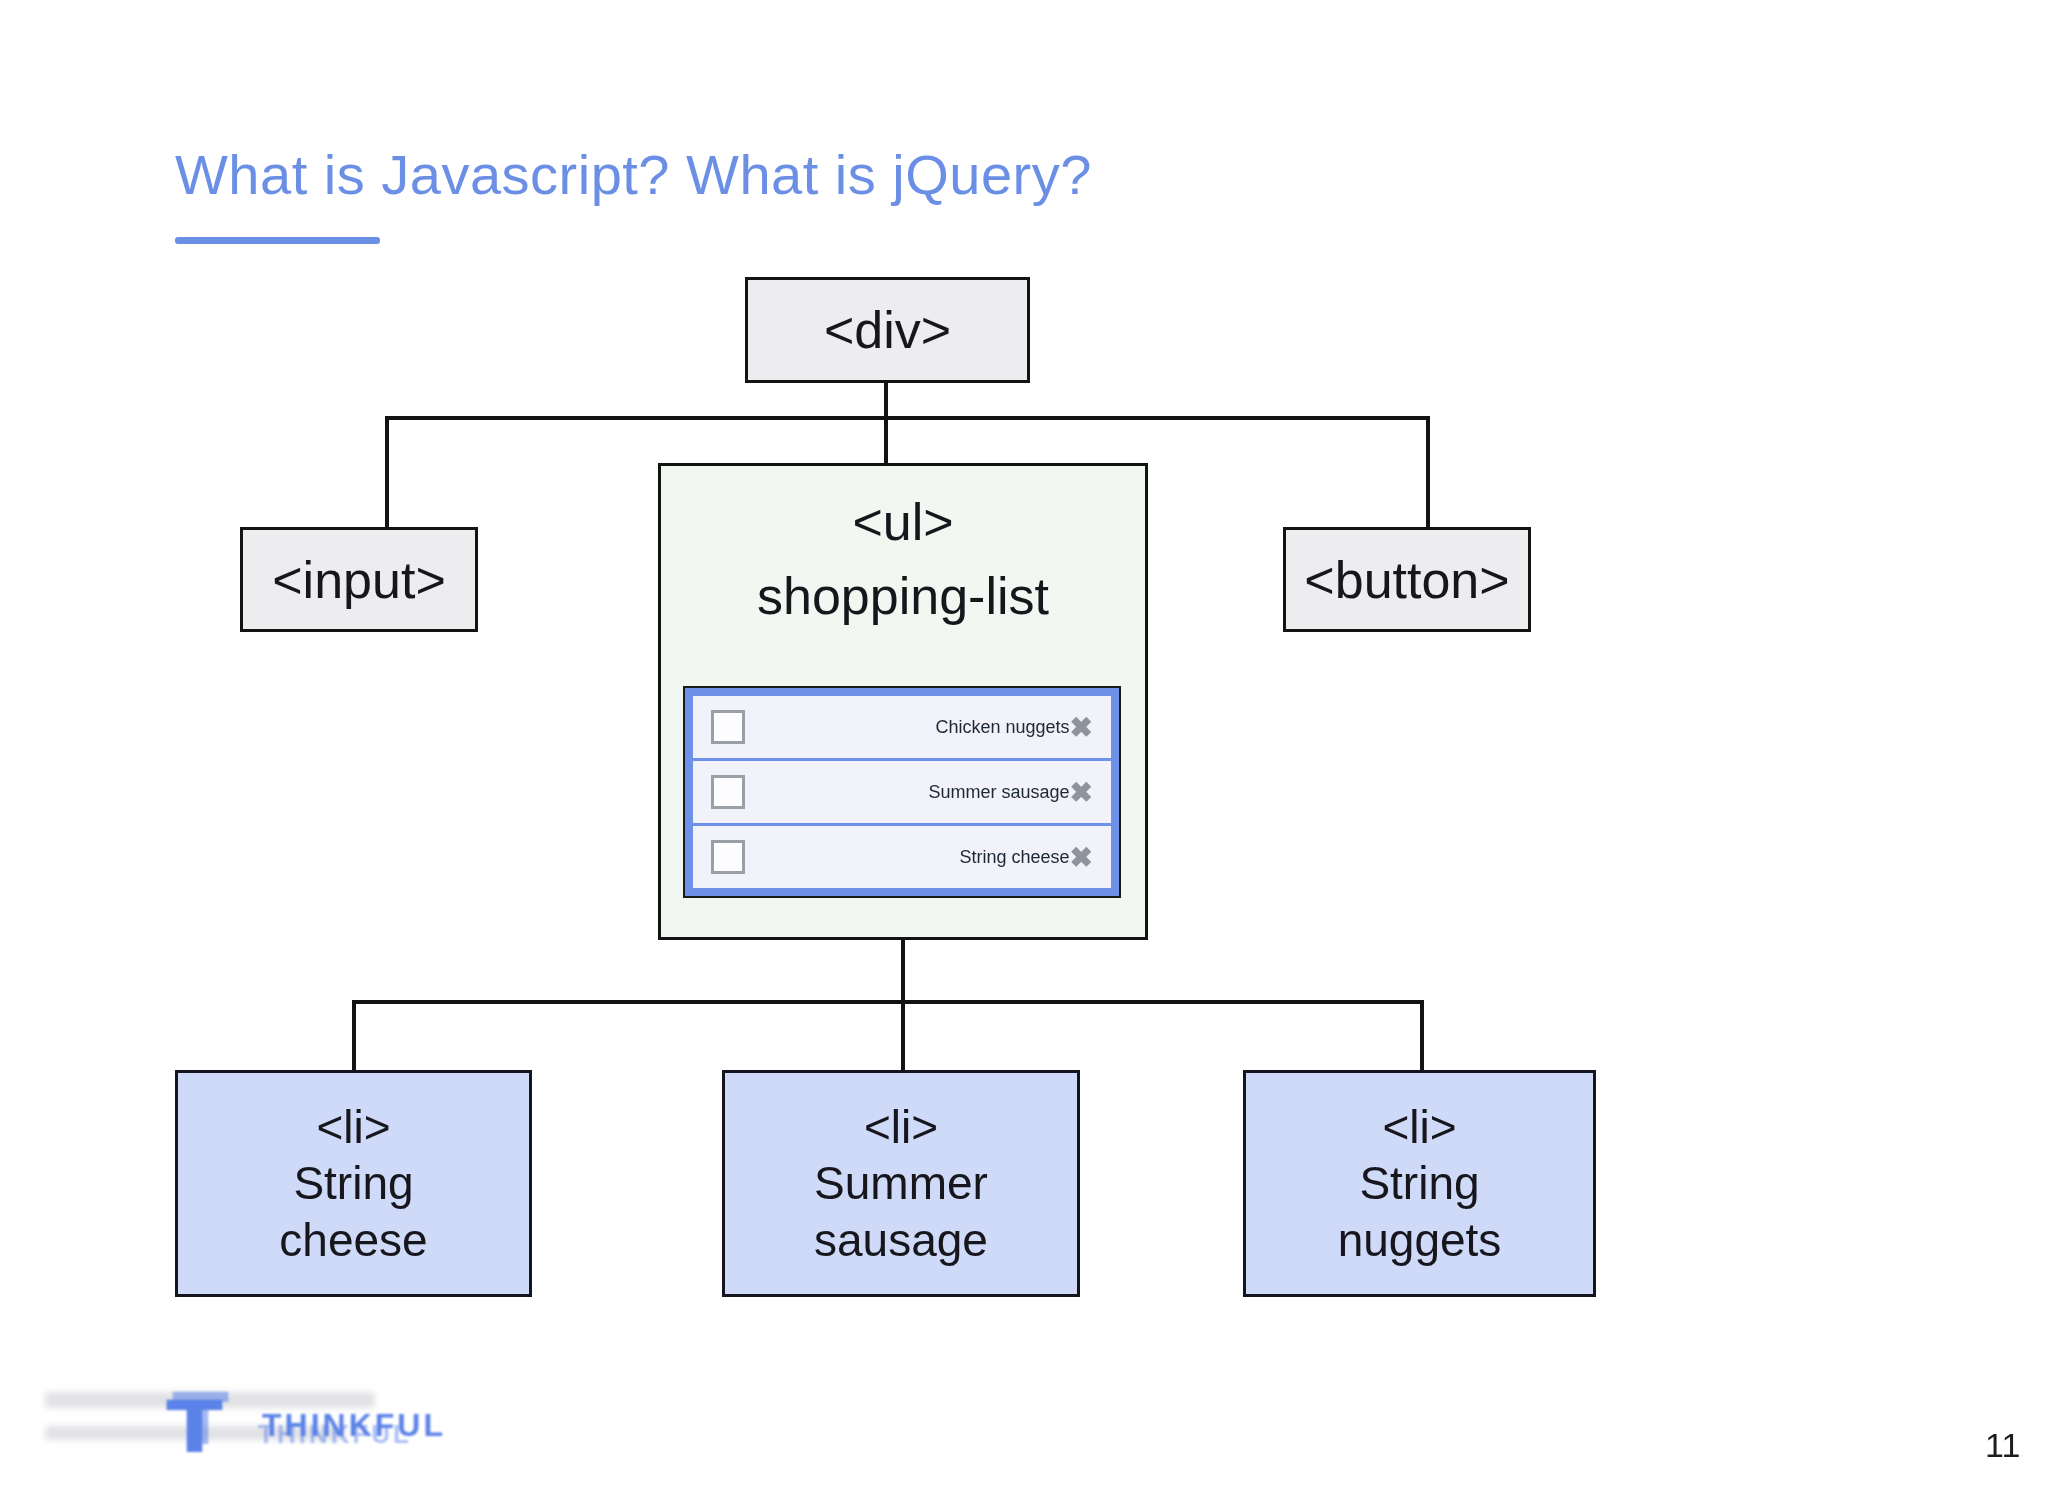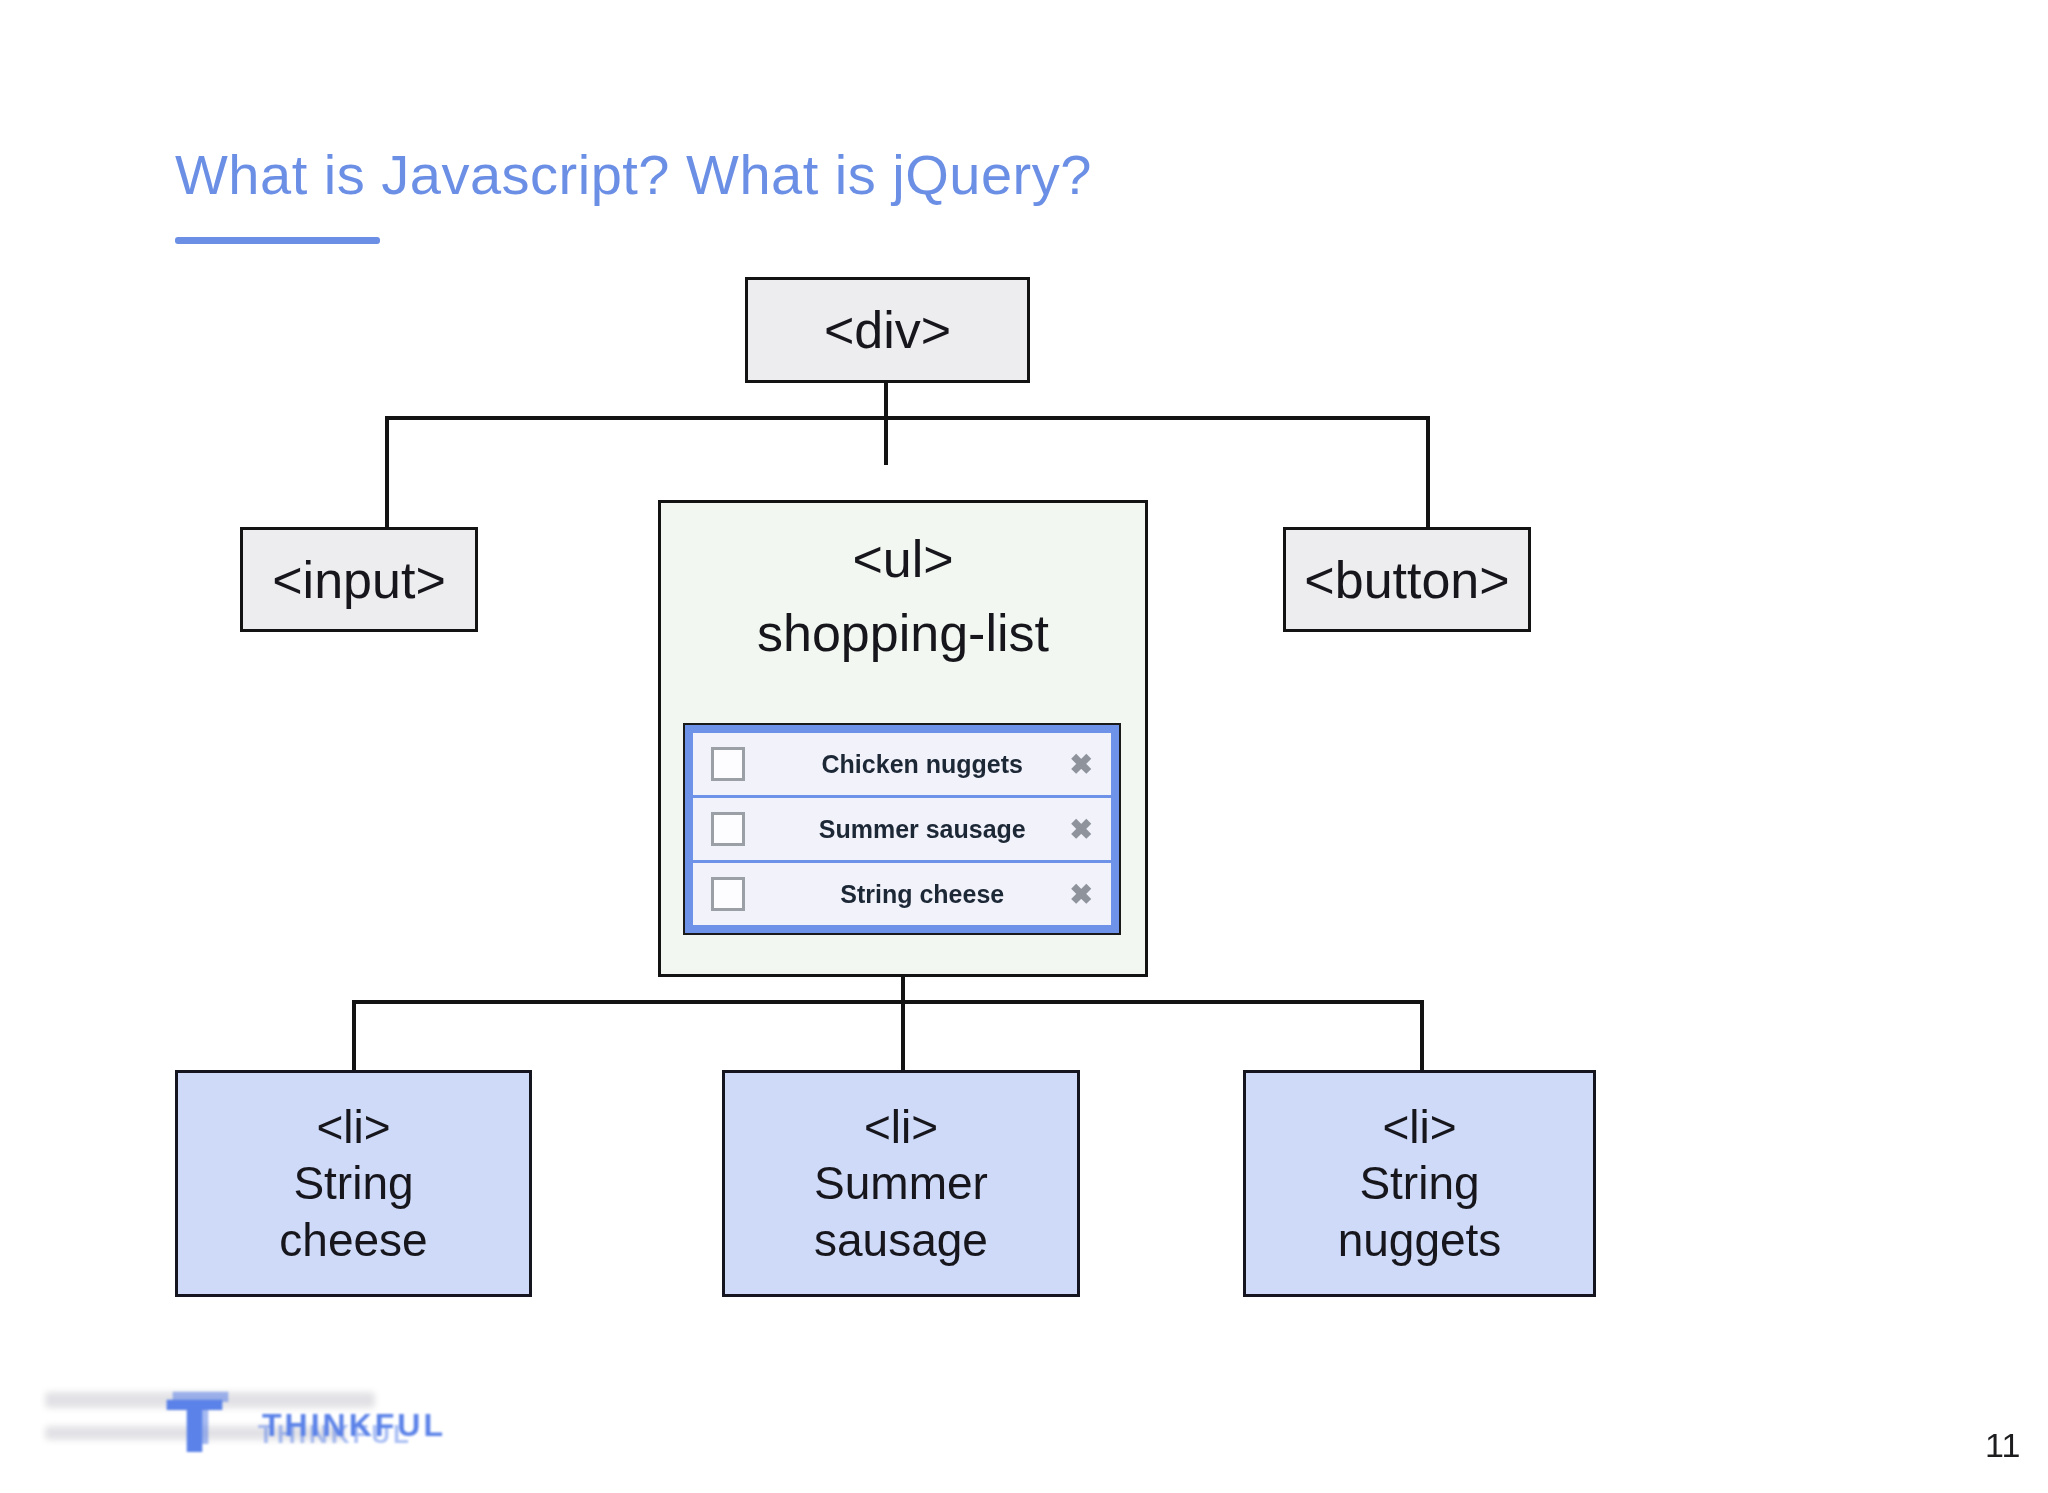--- a/index.html
+++ b/index.html
@@ -22,38 +22,38 @@
     color:#16161c;font-size:52px;
   }
   .gray{background:#edecee;}
   .blue{
     background:#cedaf8;flex-direction:column;font-size:46px;line-height:1.22;
     text-align:center;border-color:#15151f;
   }
   .ul-box{
     position:absolute;left:658px;top:463px;width:490px;height:477px;
     background:#f2f8f1;border:3px solid #131313;box-sizing:border-box;
-    text-align:center;color:#16161c;margin-top:37px;
+    text-align:center;color:#16161c;
   }
   .ul-tag{margin-top:26px;font-size:52px;}
   .ul-name{margin-top:14px;font-size:52px;}
   .widget{
     position:absolute;left:22px;top:220px;width:438px;height:212px;
     background:#6f92e9;border:2px solid #1a1a1a;box-sizing:border-box;
     padding:8px;display:flex;flex-direction:column;gap:3px;
   }
   .w-row{
     flex:1;background:#f2f2fa;display:flex;align-items:center;
     padding:0 18px;min-height:0;
   }
   .w-check{
     width:28px;height:28px;border:3px solid #9aa0a6;background:#fdfdff;
     margin-right:30px;flex:none;box-sizing:content-box;
   }
-  .w-label{font-weight:bold;font-size:25px;color:#1d2836;flex:1;text-align:center;}
+  .w-label{font-weight:normal;font-size:18px;color:#1d2836;flex:1;text-align:right;}
   .w-x{color:#8e939c;font-weight:bold;font-size:28px;flex:none;cursor:default;}
   .ghost-bar{position:absolute;background:rgba(150,152,165,0.28);filter:blur(3px);border-radius:4px;}
   .logo{
     position:absolute;left:150px;top:1385px;width:300px;height:80px;
     color:#5b82e8;filter:blur(1.3px);
   }
   .logo-mark{
     position:absolute;left:20px;top:0px;font-size:72px;font-weight:bold;
     font-family:"DejaVu Sans",sans-serif;transform:scaleX(1.15);
   }

